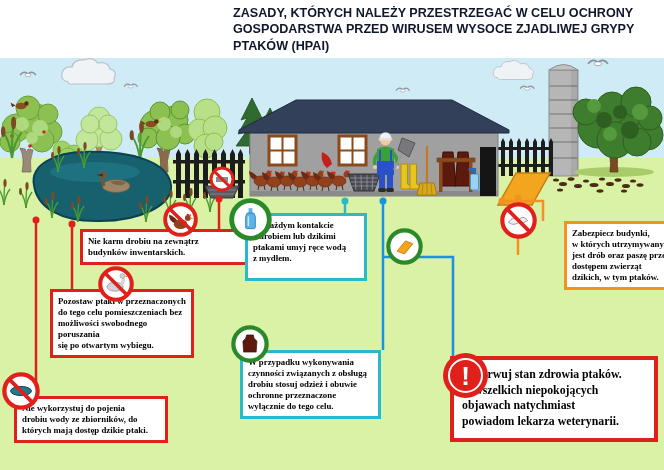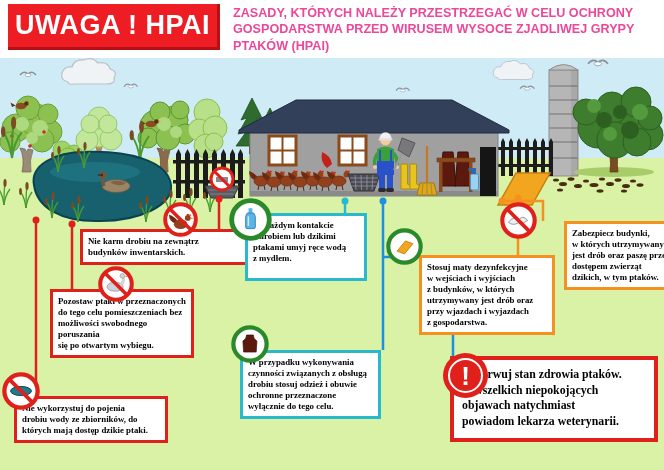--- a/index.html
+++ b/index.html
@@ -10,21 +10,21 @@
   .scene{position:absolute;left:0;top:0;z-index:0;}
   
   .header{position:absolute;left:0;top:0;width:664px;height:58px;background:#fff;z-index:2;}
   .banner{
     position:absolute;left:8px;top:4px;width:212px;height:46px;
     background:var(--banner_red,#ee1c23);color:#fff;font-weight:bold;font-size:27px;
     display:flex;align-items:center;justify-content:center;letter-spacing:.5px;
     border-right:3px solid #b51016;border-bottom:3px solid #b51016;box-sizing:border-box;
   }
   .title{
-    position:absolute;left:233px;top:5px;width:430px;color:#ec4899;font-weight:bold;
+    position:absolute;left:233px;top:5px;width:430px;color:#0f172a;font-weight:bold;
     font-size:12.6px;line-height:1.3;white-space:pre-line;
   }
   
   .callout{
     position:absolute;background:#fff;color:#000;box-sizing:border-box;z-index:3;
     font-family:"Liberation Serif",serif;font-weight:bold;font-size:8.8px;line-height:1.26;
     padding:4px 5px;white-space:pre-line;border:3px solid #000;
   }
   .callout.red{border-color:var(--rule_red,#e0201a);}
   .callout.teal{border-color:var(--rule_teal,#2ab8cc);}
@@ -390,45 +390,38 @@
       <path d="M383,201 V350 M383,257 H453 V356" stroke="#1e90e0"></path>
         <circle cx="383" cy="201" r="3.5" fill="#1e90e0" stroke="none"></circle>
       <path d="M518,198 V255" stroke="#f59120"></path>
         <circle cx="518" cy="198" r="3.5" fill="#f59120" stroke="none"></circle>
       <path d="M502,201 H543 V221" stroke="#f59120"></path>
         <circle cx="502" cy="201" r="3.5" fill="#f59120" stroke="none"></circle>
     </g>
   </svg>
 
   <div class="header">
-    <div class="banner">UWAGA ! HPAI</div>
     <div class="title">ZASADY, KTÓRYCH NALEŻY PRZESTRZEGAĆ W CELU OCHRONY
 GOSPODARSTWA PRZED WIRUSEM WYSOCE ZJADLIWEJ GRYPY
 PTAKÓW (HPAI)</div>
   </div>
 
   <div class="callout red" style="left:80px;top:229px;width:170px;">Nie karm drobiu na zewnątrz
 budynków inwentarskich.</div>
   <div class="callout red" style="left:50px;top:289px;width:144px;">Pozostaw ptaki w przeznaczonych
 do tego celu pomieszczeniach bez
 możliwości swobodnego poruszania
 się po otwartym wybiegu.</div>
   <div class="callout red" style="left:14px;top:396px;width:154px;">Nie wykorzystuj do pojenia
 drobiu wody ze zbiorników, do
 których mają dostęp dzikie ptaki.</div>
   <div class="callout teal" style="left:245px;top:213px;width:122px;min-height:68px;">Po każdym kontakcie
 z drobiem lub dzikimi
 ptakami umyj ręce wodą
 z mydłem.</div>
-  <div class="callout orange" style="left:383px;top:255px;width:136px;">Stosuj maty dezynfekcyjne
-w wejściach i wyjściach
-z budynków, w których
-utrzymywany jest drób oraz
-przy wjazdach i wyjazdach
-z gospodarstwa.</div>
   <div class="callout orange" style="left:528px;top:221px;width:129px;">Zabezpiecz budynki,
 w których utrzymywany
 jest drób oraz paszę przed
 dostępem zwierząt
 dzikich, w tym ptaków.</div>
   <div class="callout teal" style="left:240px;top:350px;width:141px;">W przypadku wykonywania
 czynności związanych z obsługą
 drobiu stosuj odzież i obuwie
 ochronne przeznaczone
 wyłącznie do tego celu.</div>

